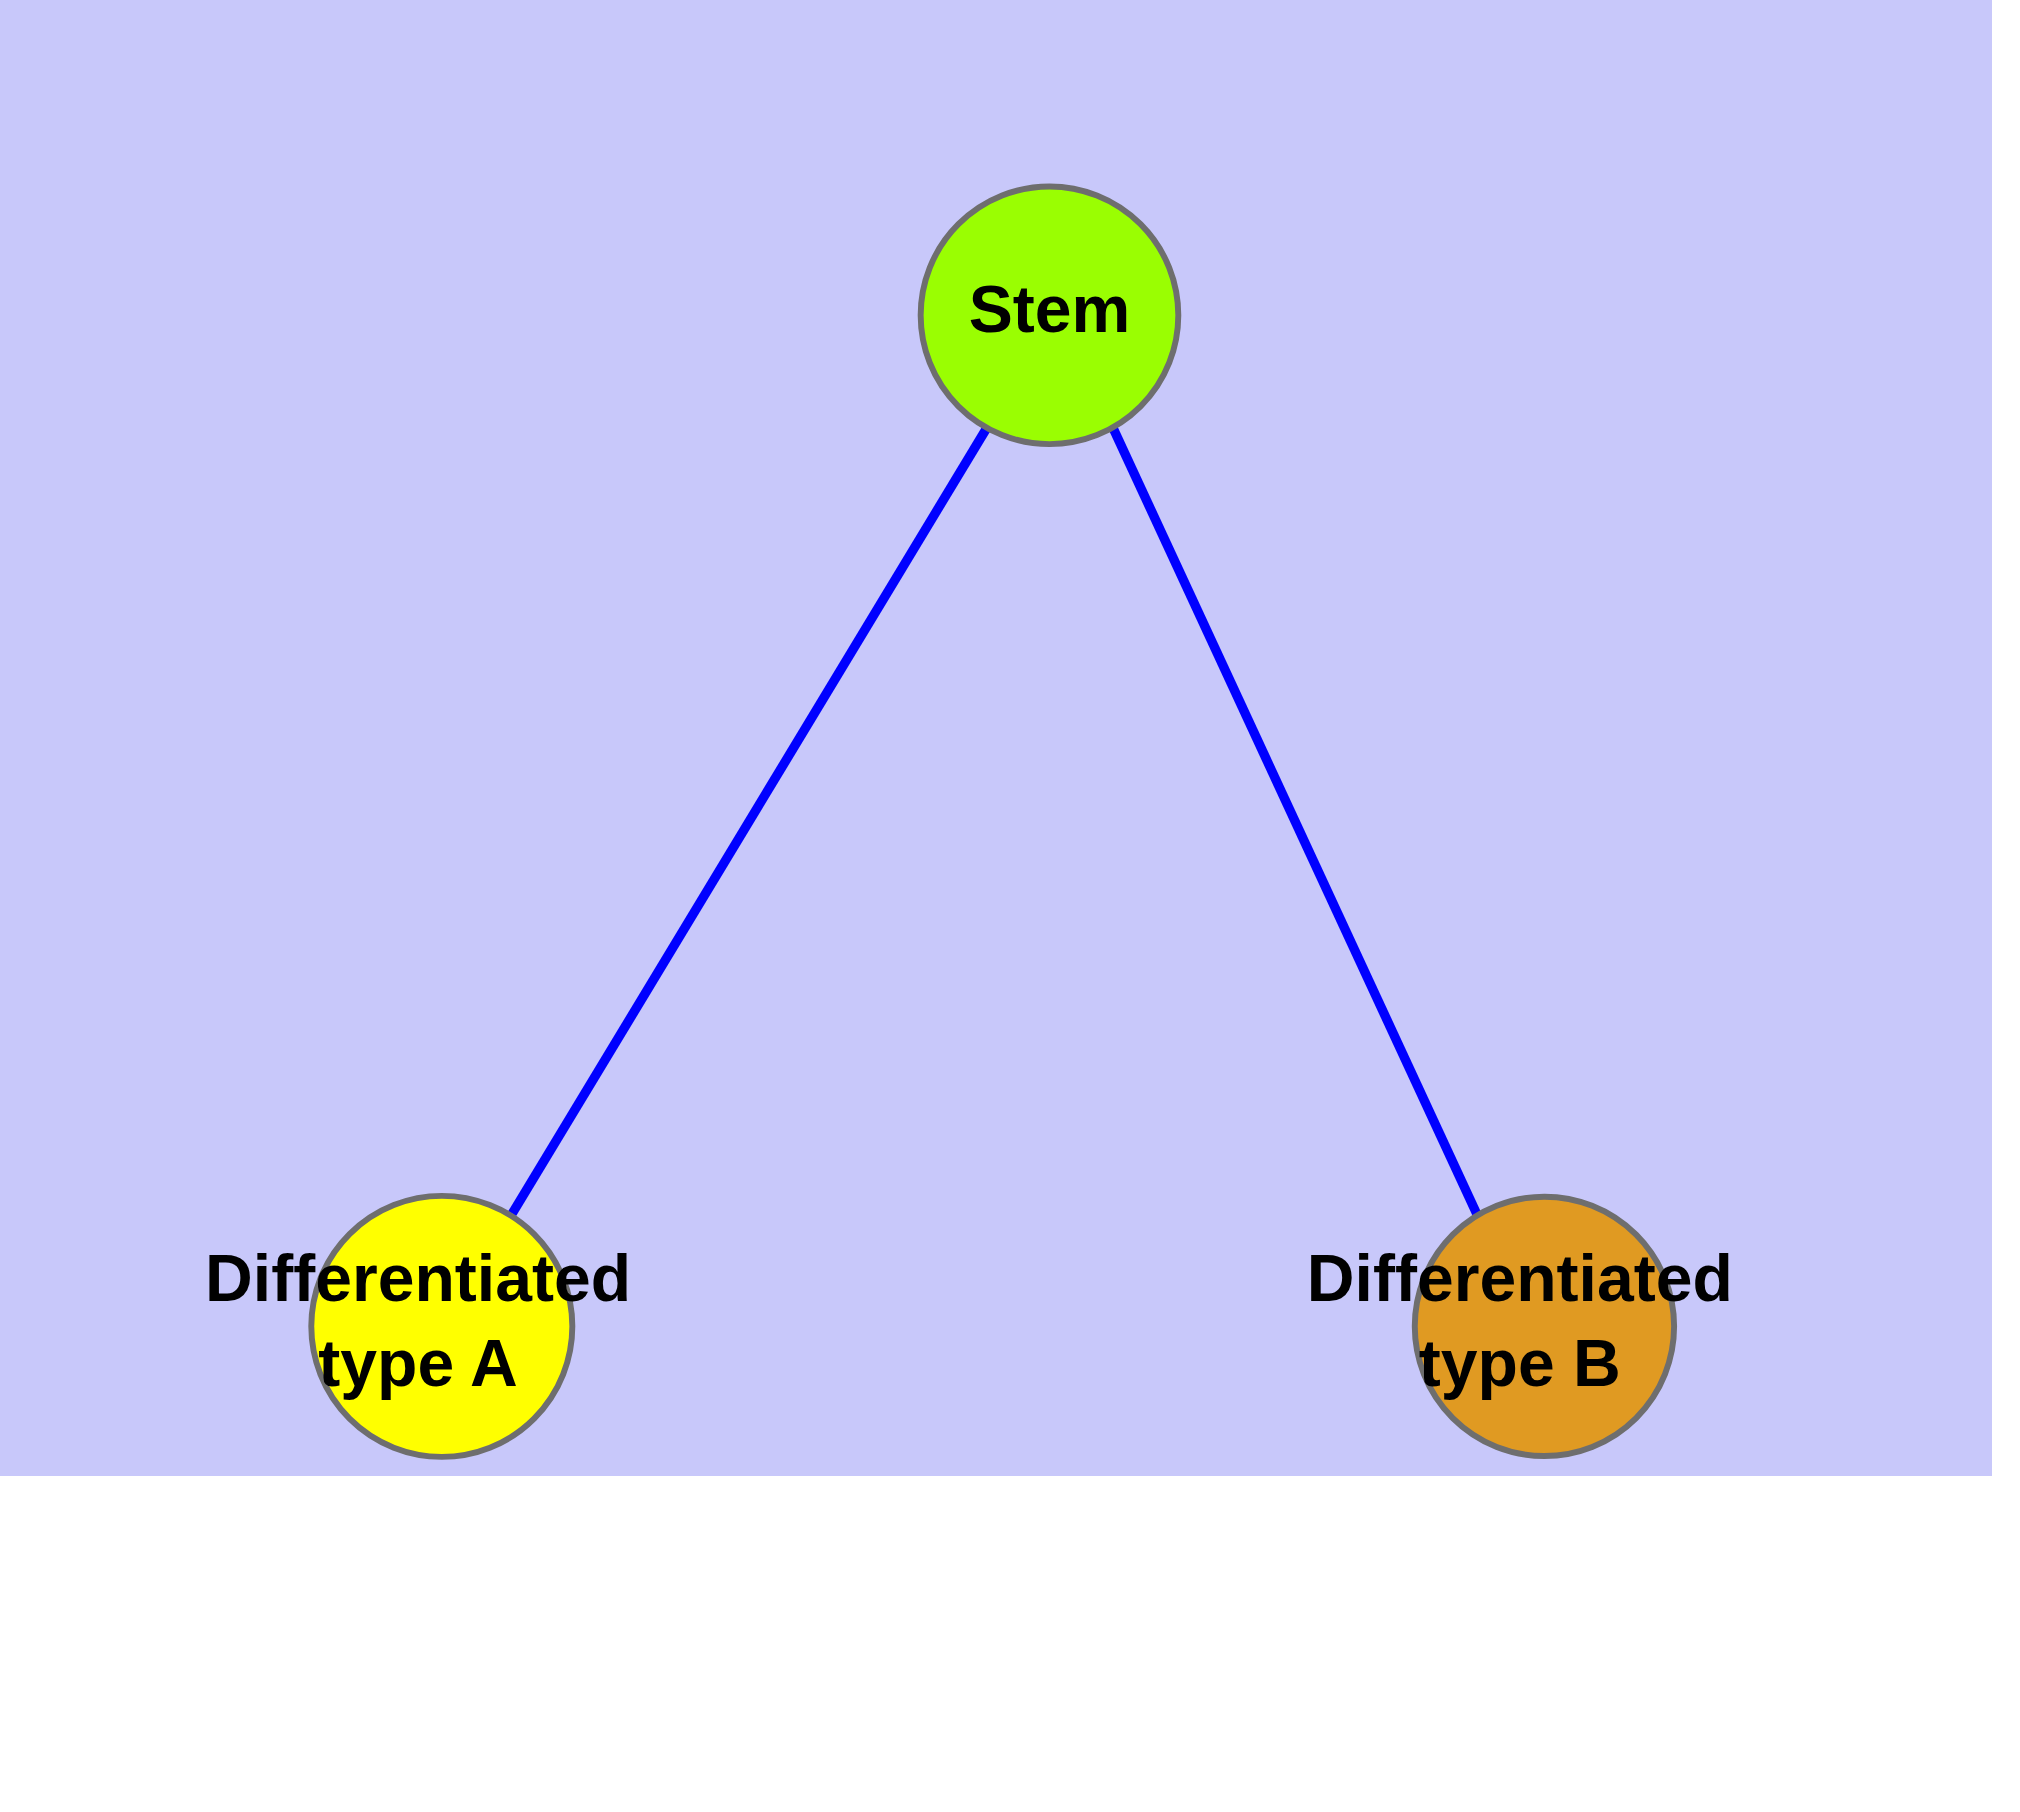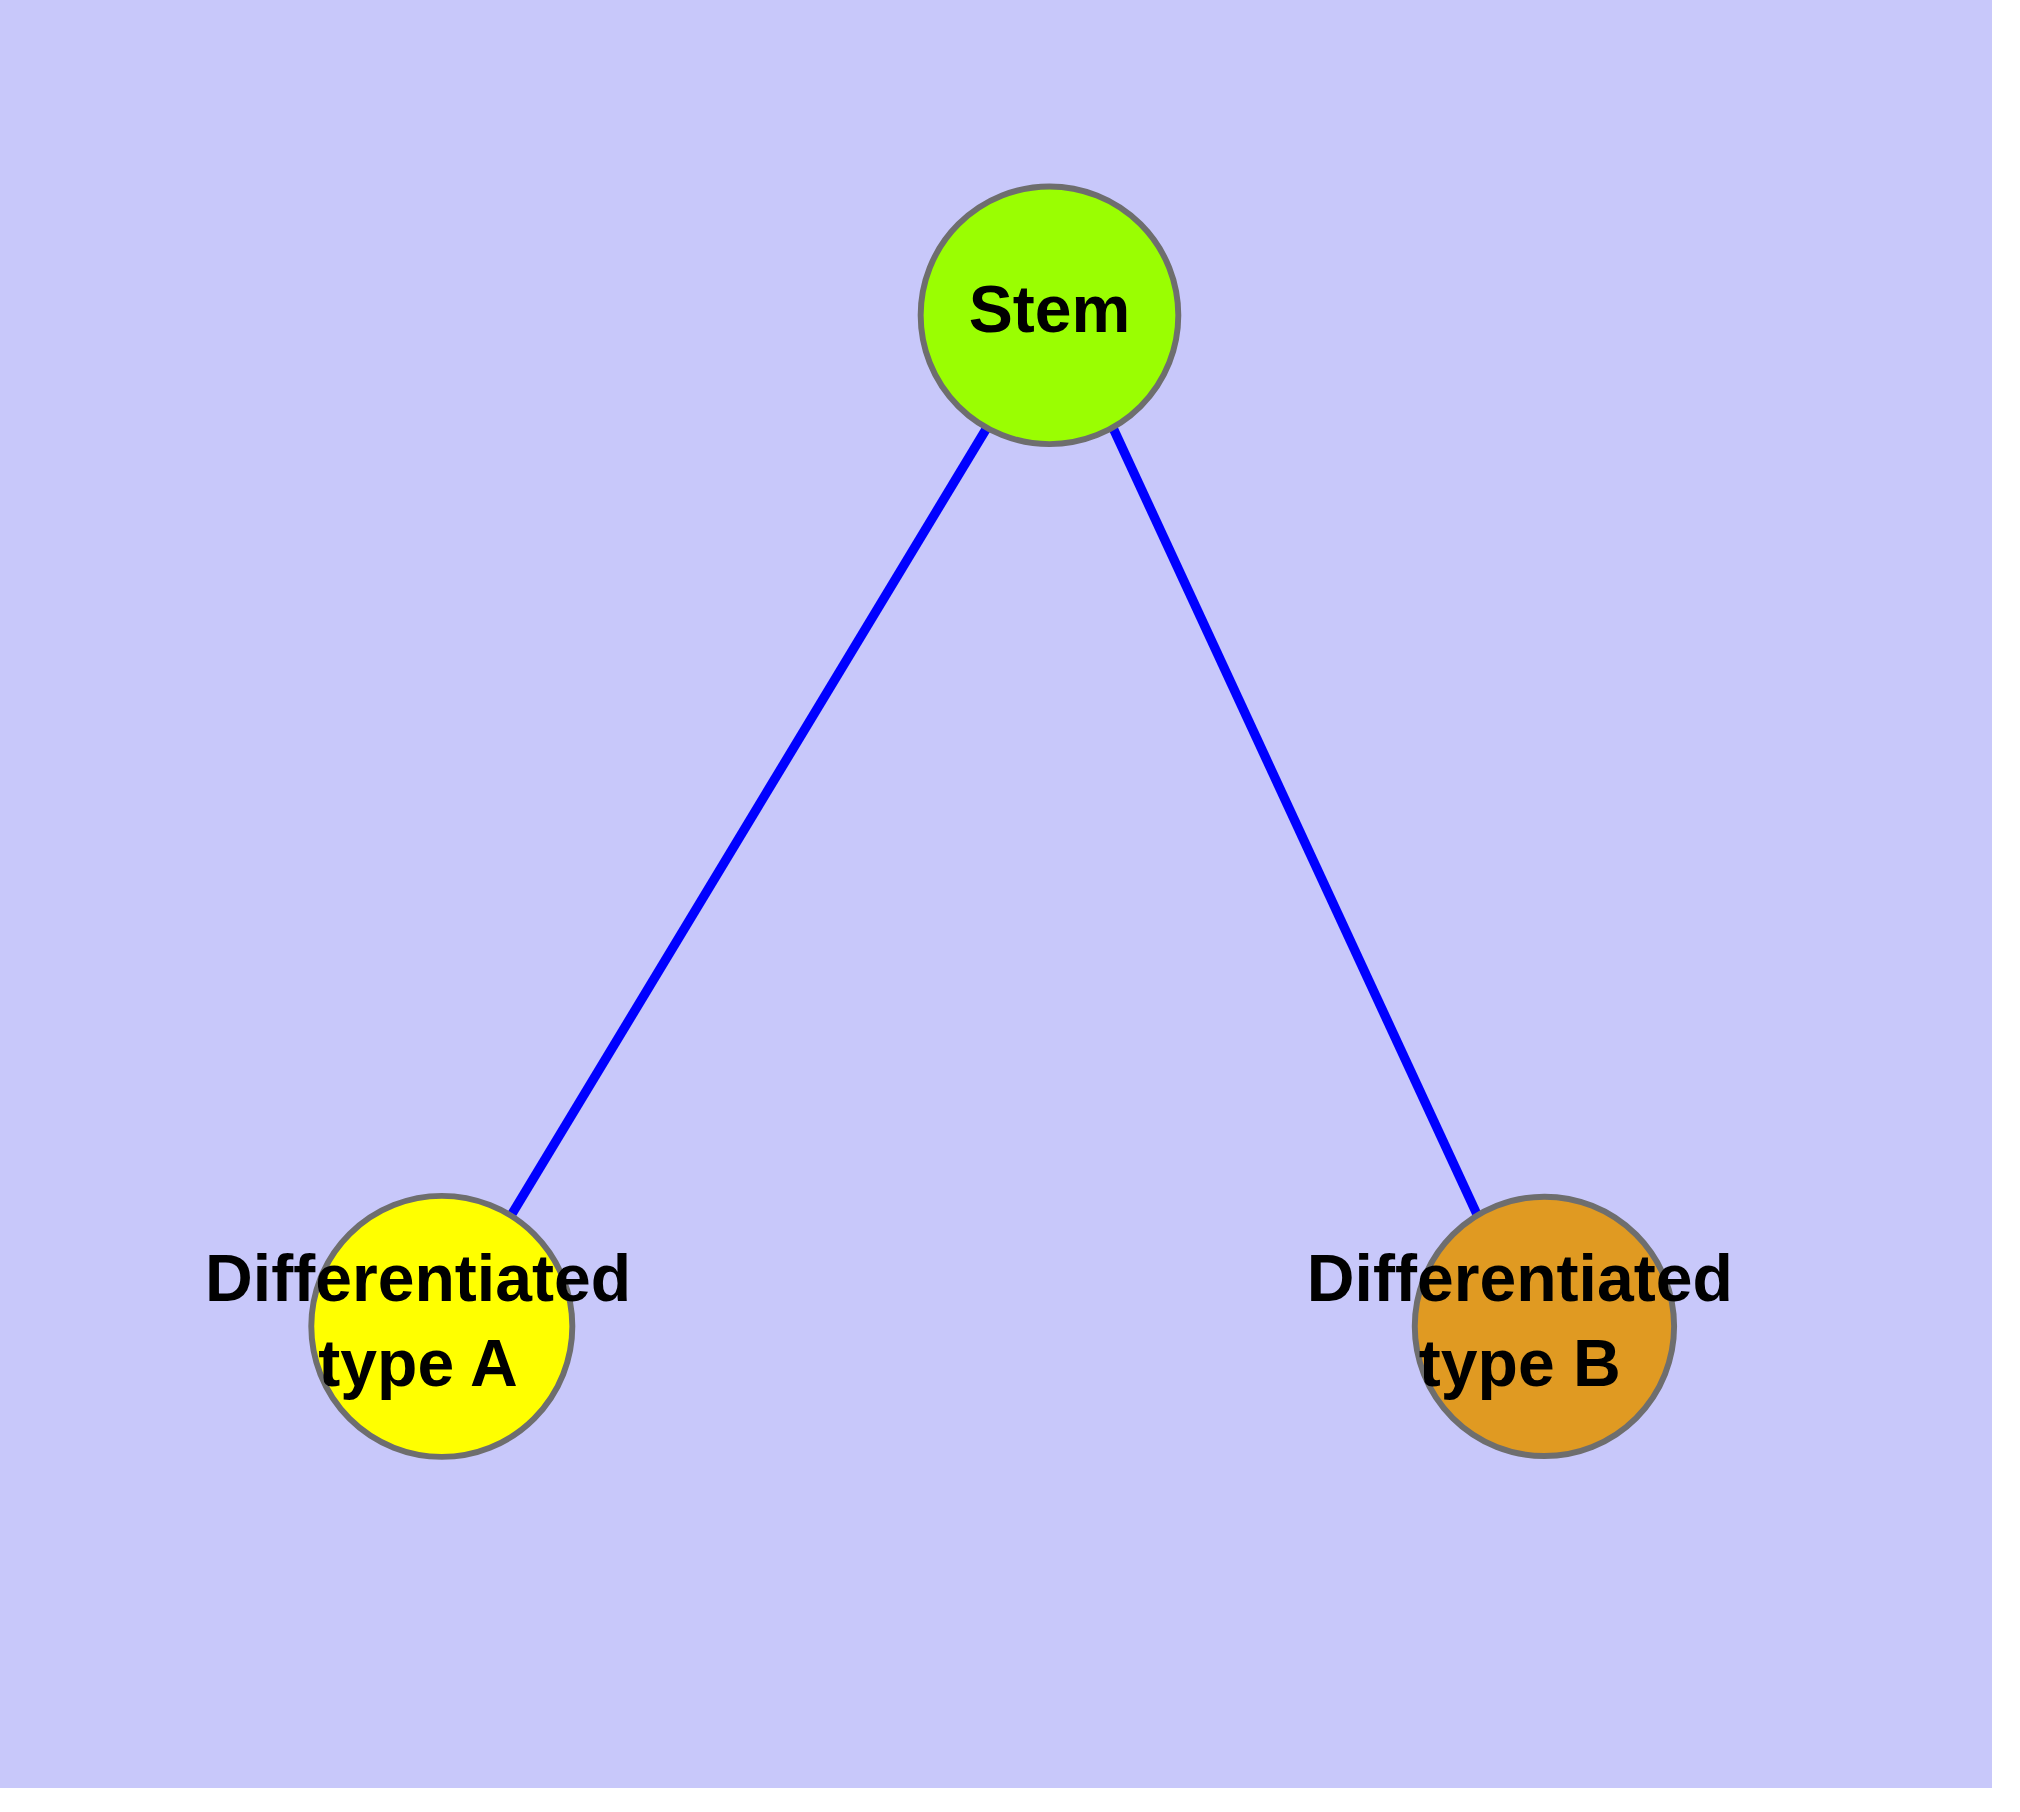--- a/index.html
+++ b/index.html
@@ -4,21 +4,21 @@
 <title>Cell Lineage Graph</title>
 <style>
   html, body {
     margin: 0;
     padding: 0;
     background: #ffffff;
   }
   #canvas {
     position: relative;
     width: 2021px;
-    height: 1812px;
+    height: 1476px;
     background: #ffffff;
     overflow: hidden;
   }
   #plot-bg {
     position: absolute;
     left: 0;
     top: 0;
     width: 1992px;
     height: 1788px;
     background: #c8c8fa;

